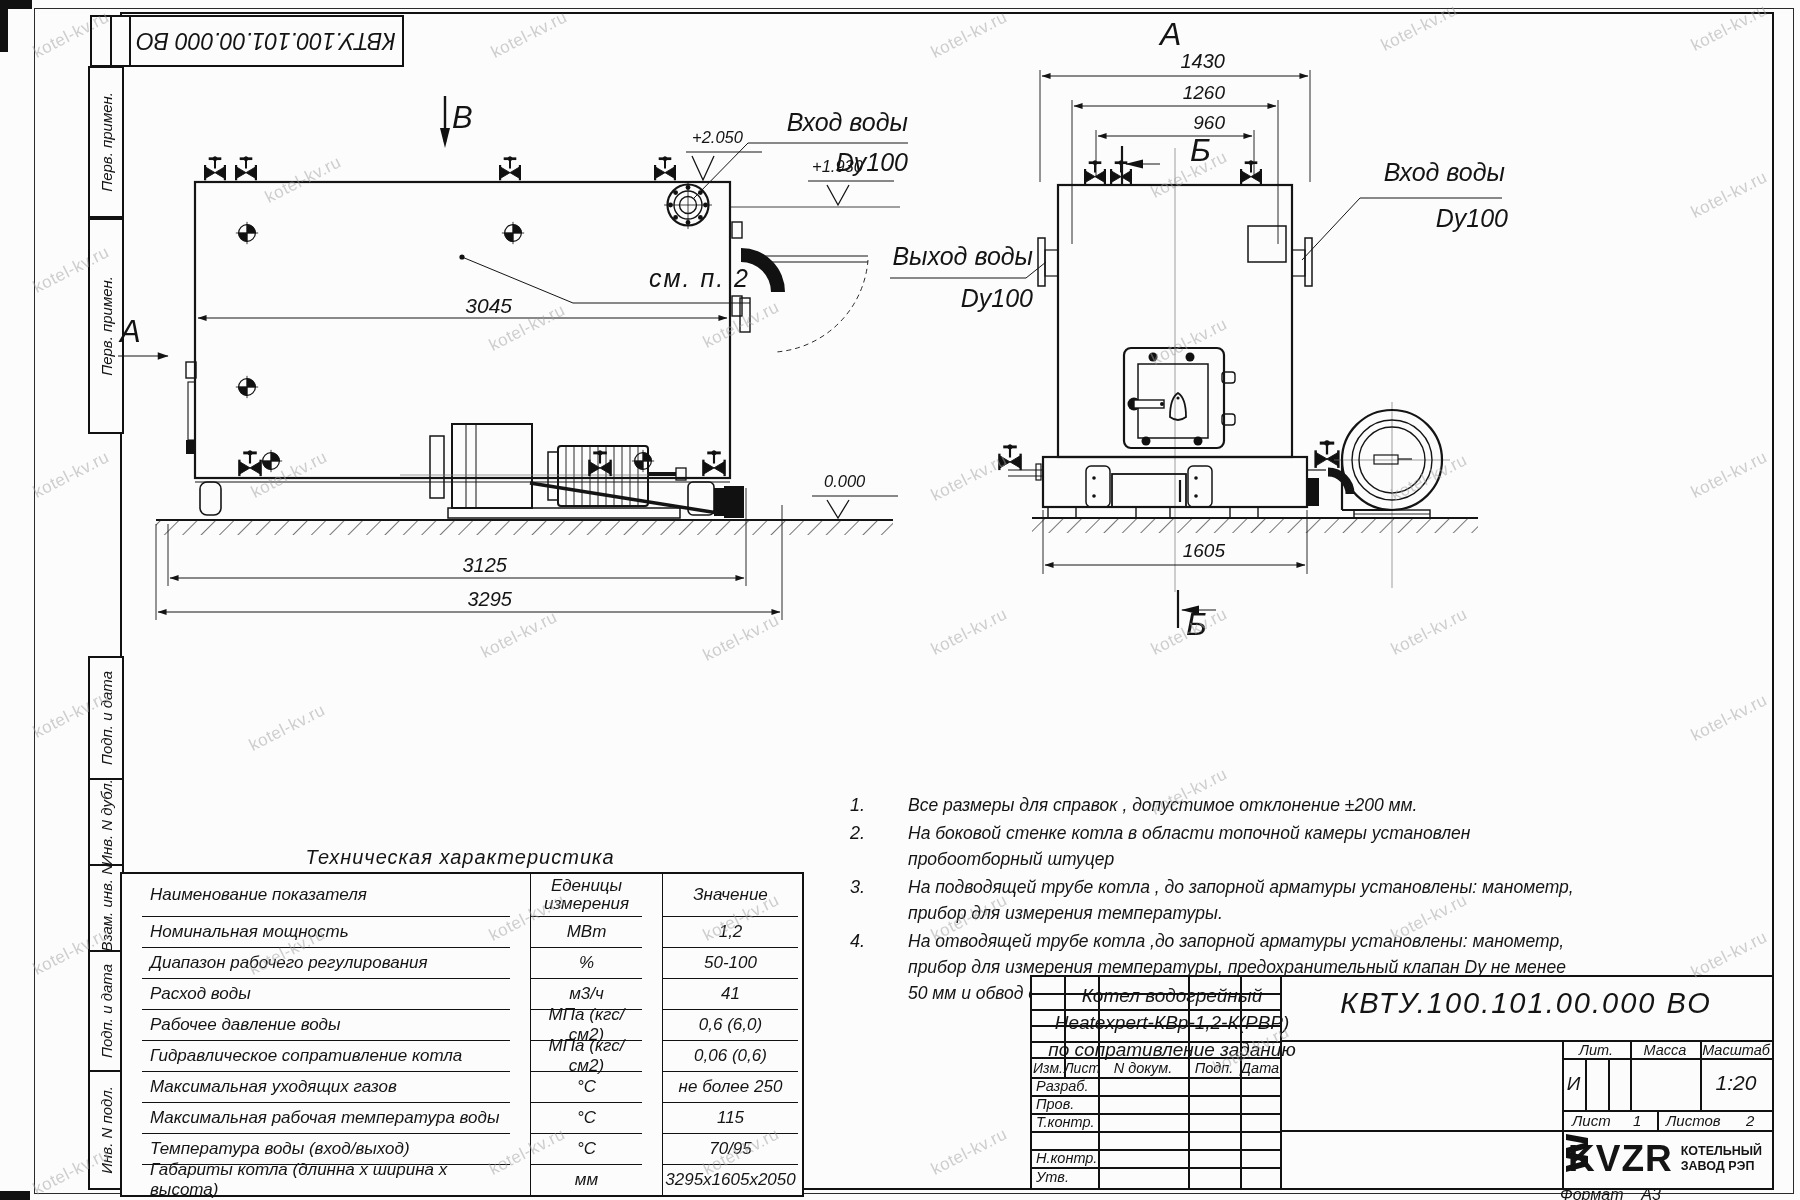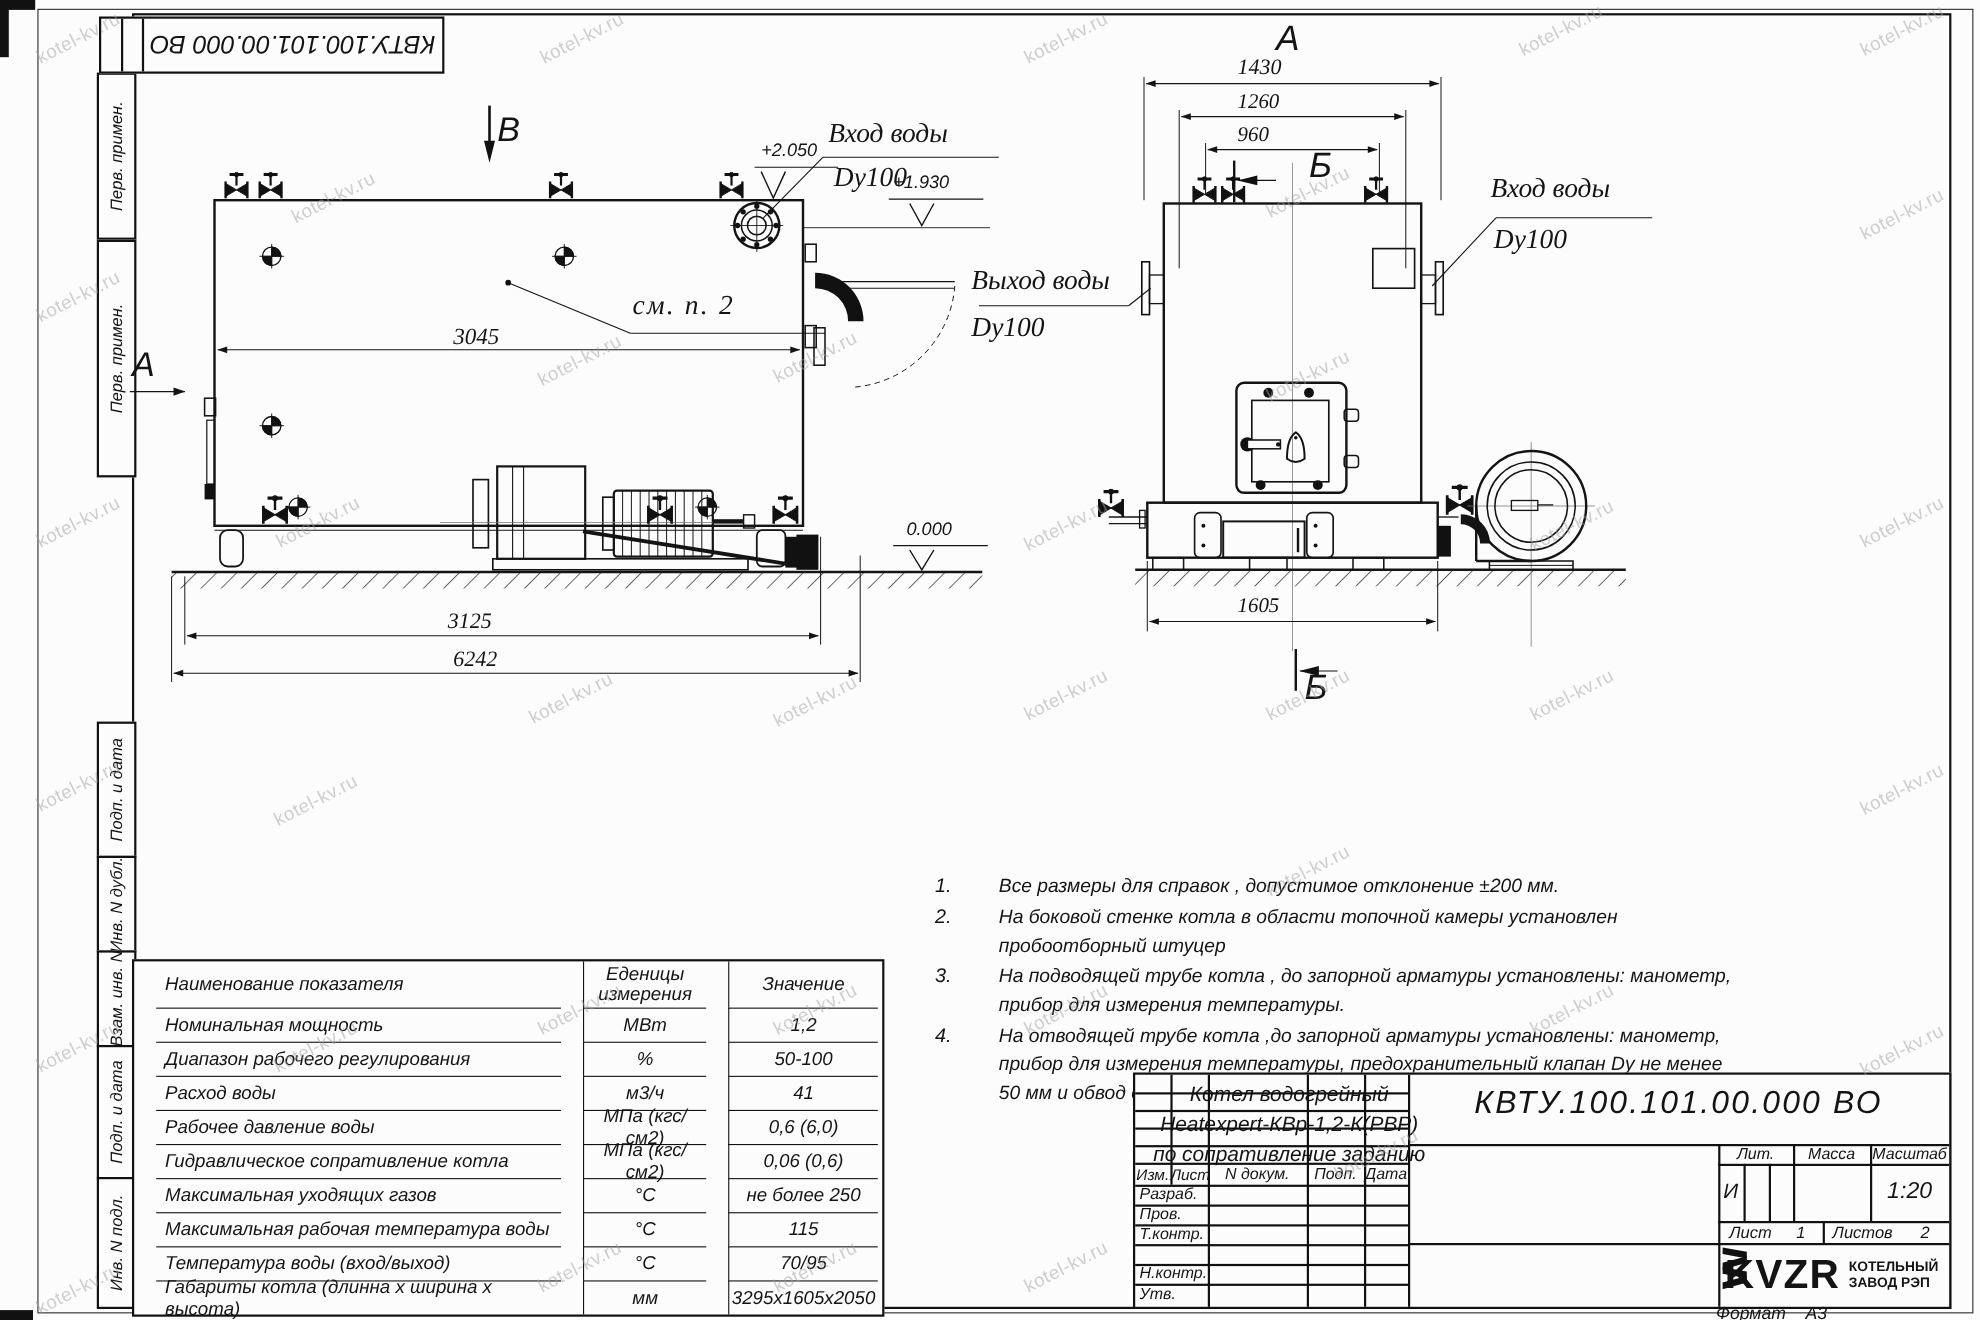--- a/index.html
+++ b/index.html
@@ -12,21 +12,21 @@
   .corner{position:absolute;background:#111;}
   .mbox{position:absolute;left:88px;width:32px;border:2px solid #111;background:#fcfcfc;
         display:flex;align-items:center;justify-content:center;}
   .mbox span{writing-mode:vertical-rl;transform:rotate(180deg);font-style:italic;font-size:15px;white-space:nowrap;}
   .stamp{position:absolute;left:90px;top:15px;width:310px;height:48px;border:2.2px solid #111;background:#fcfcfc;}
   .stamp .v1{position:absolute;left:18px;top:0;width:2px;height:100%;background:#111;}
   .stamp .v2{position:absolute;left:37px;top:0;width:2px;height:100%;background:#111;}
   .stamp .txt{position:absolute;left:40px;top:0;width:268px;height:100%;display:flex;align-items:center;
               justify-content:center;transform:rotate(180deg);font-style:italic;font-size:23px;white-space:nowrap;}
   .lbl{position:absolute;font-style:italic;white-space:nowrap;}
-  .ctr{text-align:left;font-family:Liberation Serif, serif;}
+  .ctr{text-align:right;}
   .wm{position:absolute;color:#a0a0a0;opacity:.5;font-size:17px;transform:rotate(-27deg);
       letter-spacing:.5px;pointer-events:none;white-space:nowrap;}
   
   .notes{position:absolute;left:850px;top:792px;width:724px;}
   .note{display:flex;margin-bottom:2px;}
   .note .n{width:58px;flex:0 0 58px;font-style:italic;font-size:18px;line-height:26px;}
   .note .t{flex:1;font-style:italic;font-size:17.5px;line-height:26px;}
   
   .spec-title{position:absolute;left:120px;top:846px;width:680px;text-align:center;
               font-style:italic;font-size:20px;letter-spacing:1px;}
@@ -350,21 +350,21 @@
         <polygon points="1181,610 1199,605.5 1199,614.5" fill="#111" stroke="none"></polygon>
       </g>
     </g>
   </svg>
 
   <span class="lbl" style="left:452px;top:100px;font-size:31px;">В</span>
   <span class="lbl" style="left:120px;top:314px;font-size:31px;">А</span>
   <span class="lbl ctr" style="left:575px;top:264px;width:175px;font-size:25px;letter-spacing:2px;">см. п. 2</span>
   <span class="lbl ctr" style="left:412px;top:294px;width:100px;font-size:21px;">3045</span>
   <span class="lbl ctr" style="left:407px;top:554px;width:100px;font-size:20px;">3125</span>
-  <span class="lbl ctr" style="left:412px;top:588px;width:100px;font-size:20px;">6242</span>
+  <span class="lbl ctr" style="left:412px;top:588px;width:100px;font-size:20px;">3295</span>
   <span class="lbl" style="left:692px;top:128px;font-size:16.5px;">+2.050</span>
   <span class="lbl" style="left:812px;top:157px;font-size:16.5px;">+1.930</span>
   <span class="lbl" style="left:824px;top:472px;font-size:16.5px;">0.000</span>
   <span class="lbl ctr" style="left:753px;top:108px;width:155px;font-size:25px;">Вход воды</span>
   <span class="lbl ctr" style="left:758px;top:148px;width:150px;font-size:25px;">Dy100</span>
 
   <span class="lbl" style="left:1160px;top:16px;font-size:32px;">А</span>
   <span class="lbl" style="left:1190px;top:132px;font-size:32px;">Б</span>
   <span class="lbl" style="left:1186px;top:606px;font-size:32px;">Б</span>
   <span class="lbl ctr" style="left:1125px;top:50px;width:100px;font-size:20px;">1430</span>
@@ -388,20 +388,21 @@
     <div class="note">
         <div class="n">3.</div>
         <div class="t">На  подводящей трубе котла , до запорной арматуры установлены: манометр, прибор для измерения температуры.</div>
       </div>
     <div class="note">
         <div class="n">4.</div>
         <div class="t">На отводящей трубе котла ,до запорной арматуры установлены: манометр, прибор для измерения температуры, предохранительный клапан  Dу не менее  50 мм и обвод с обратным клапаном  Dу не менее  50 мм.</div>
       </div>
   </div>
 
+  <div class="spec-title">Техническая характеристика</div>
   <div class="spec">
     <div class="srow hdr">
       <div>Наименование показателя</div>
       <div class="hdr2">
           <span>Еденицы</span>
           <span>измерения</span>
         </div>
       <div>Значение</div>
     </div>
     <div class="srow">

